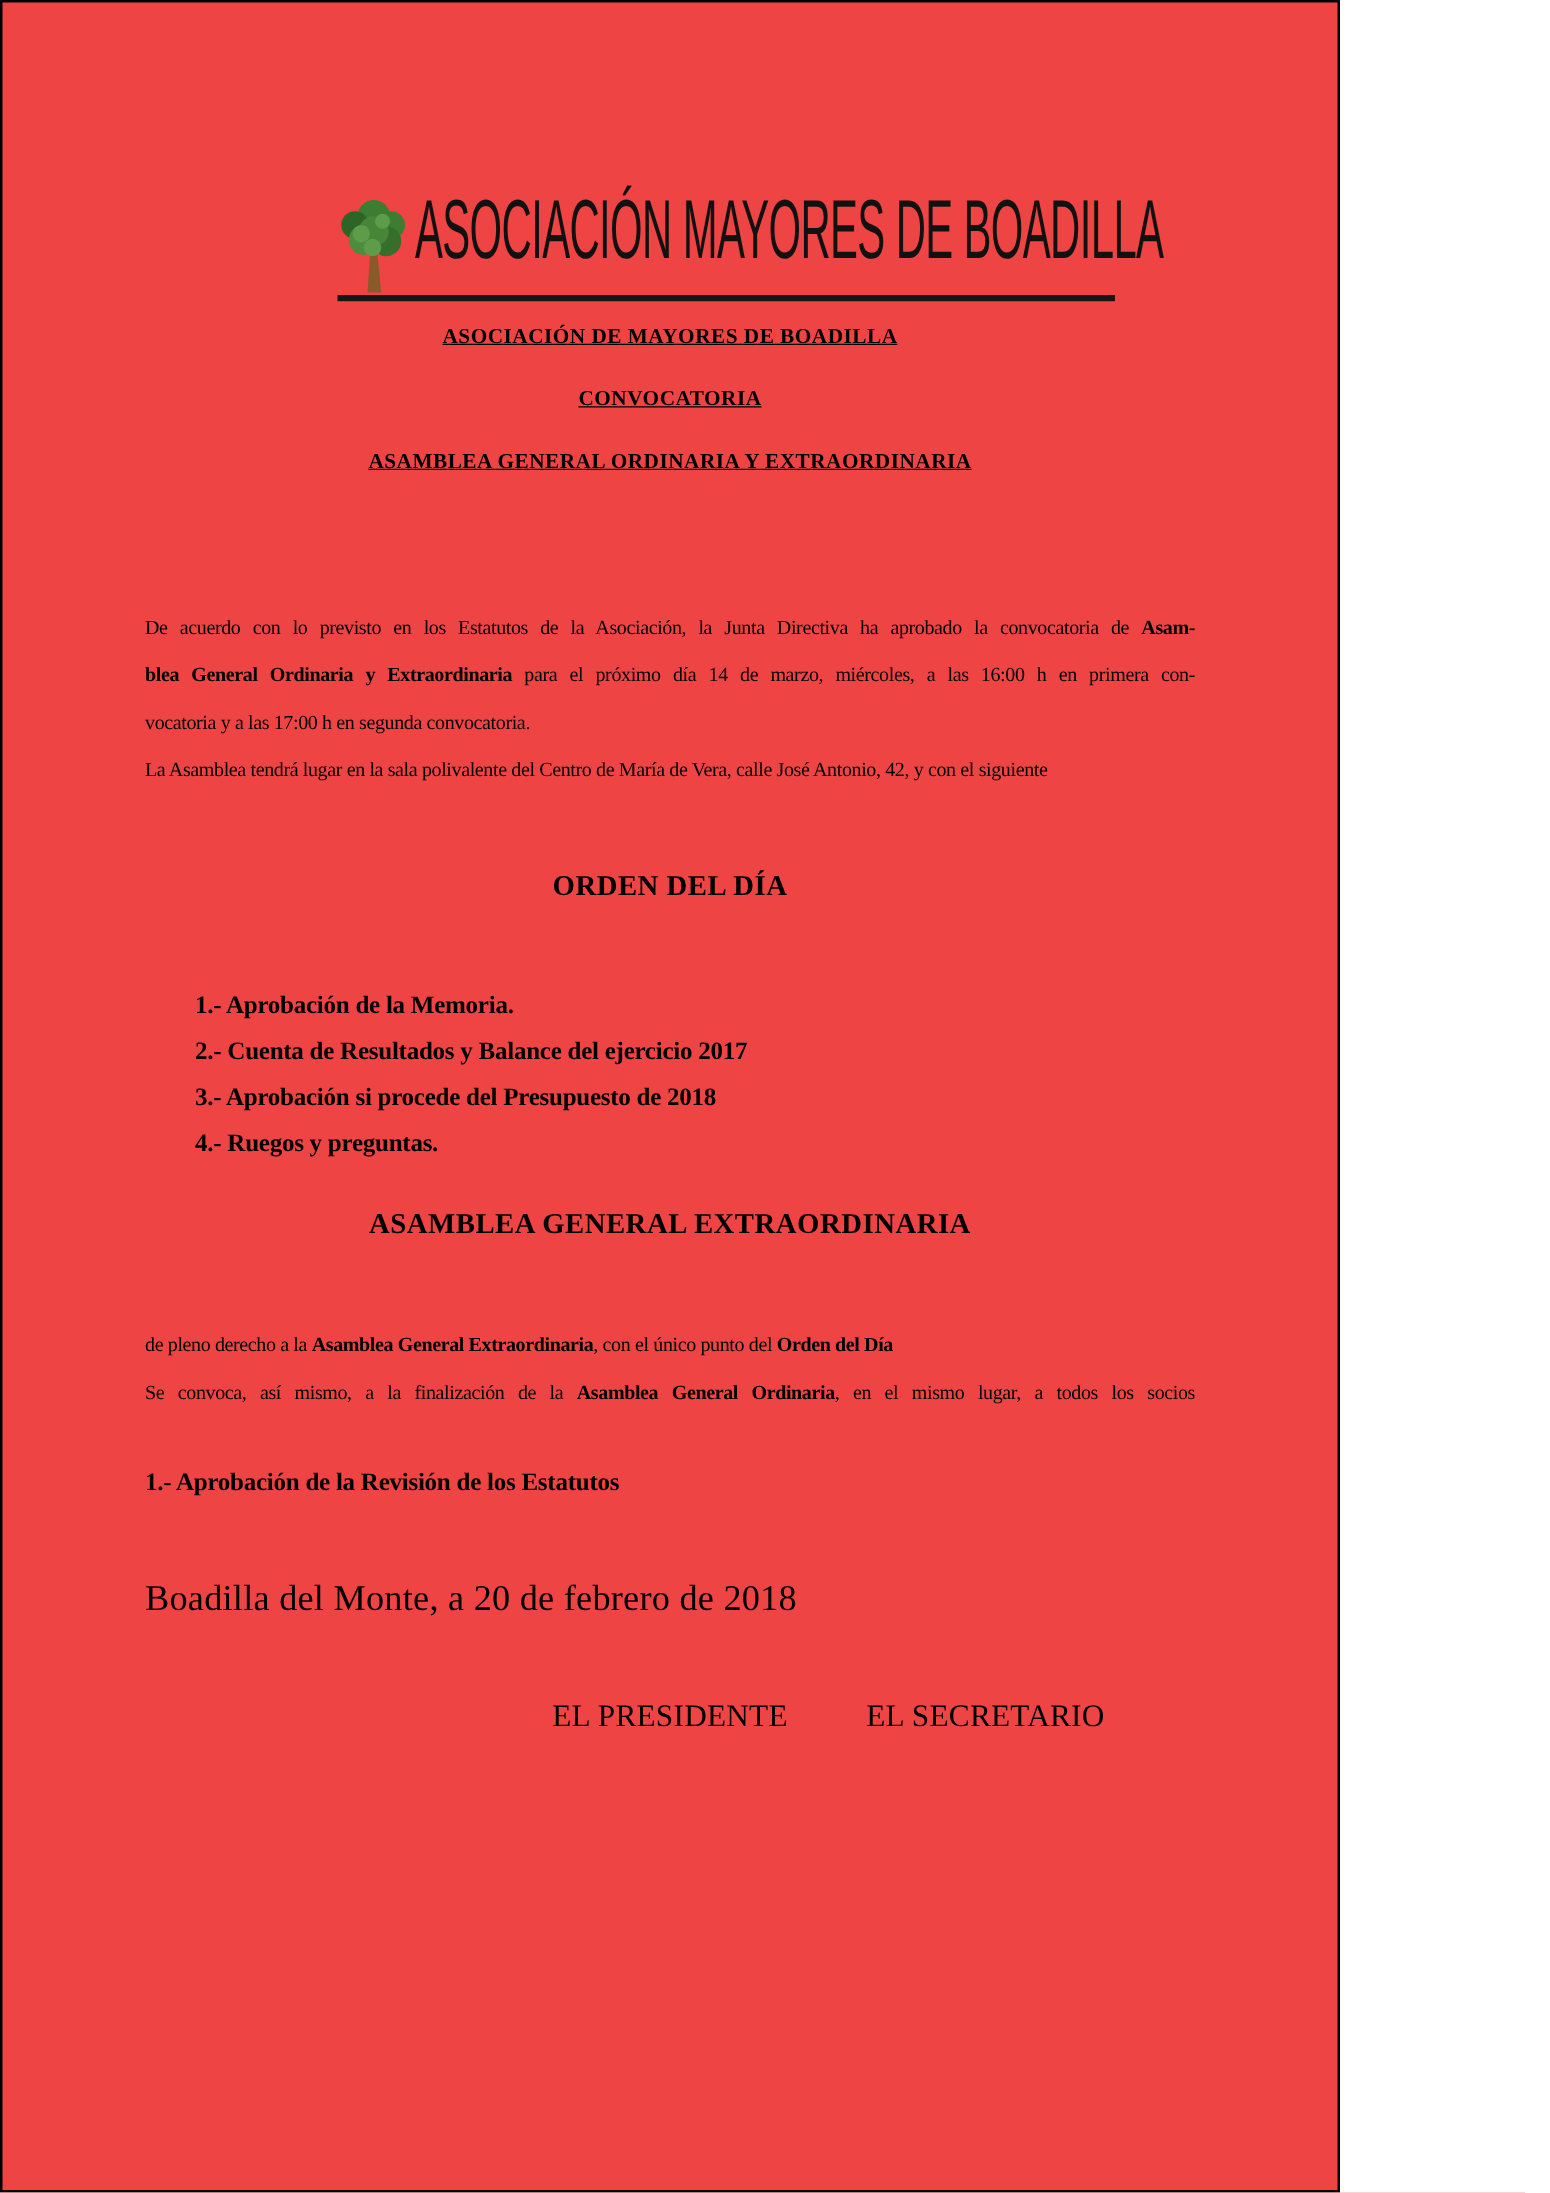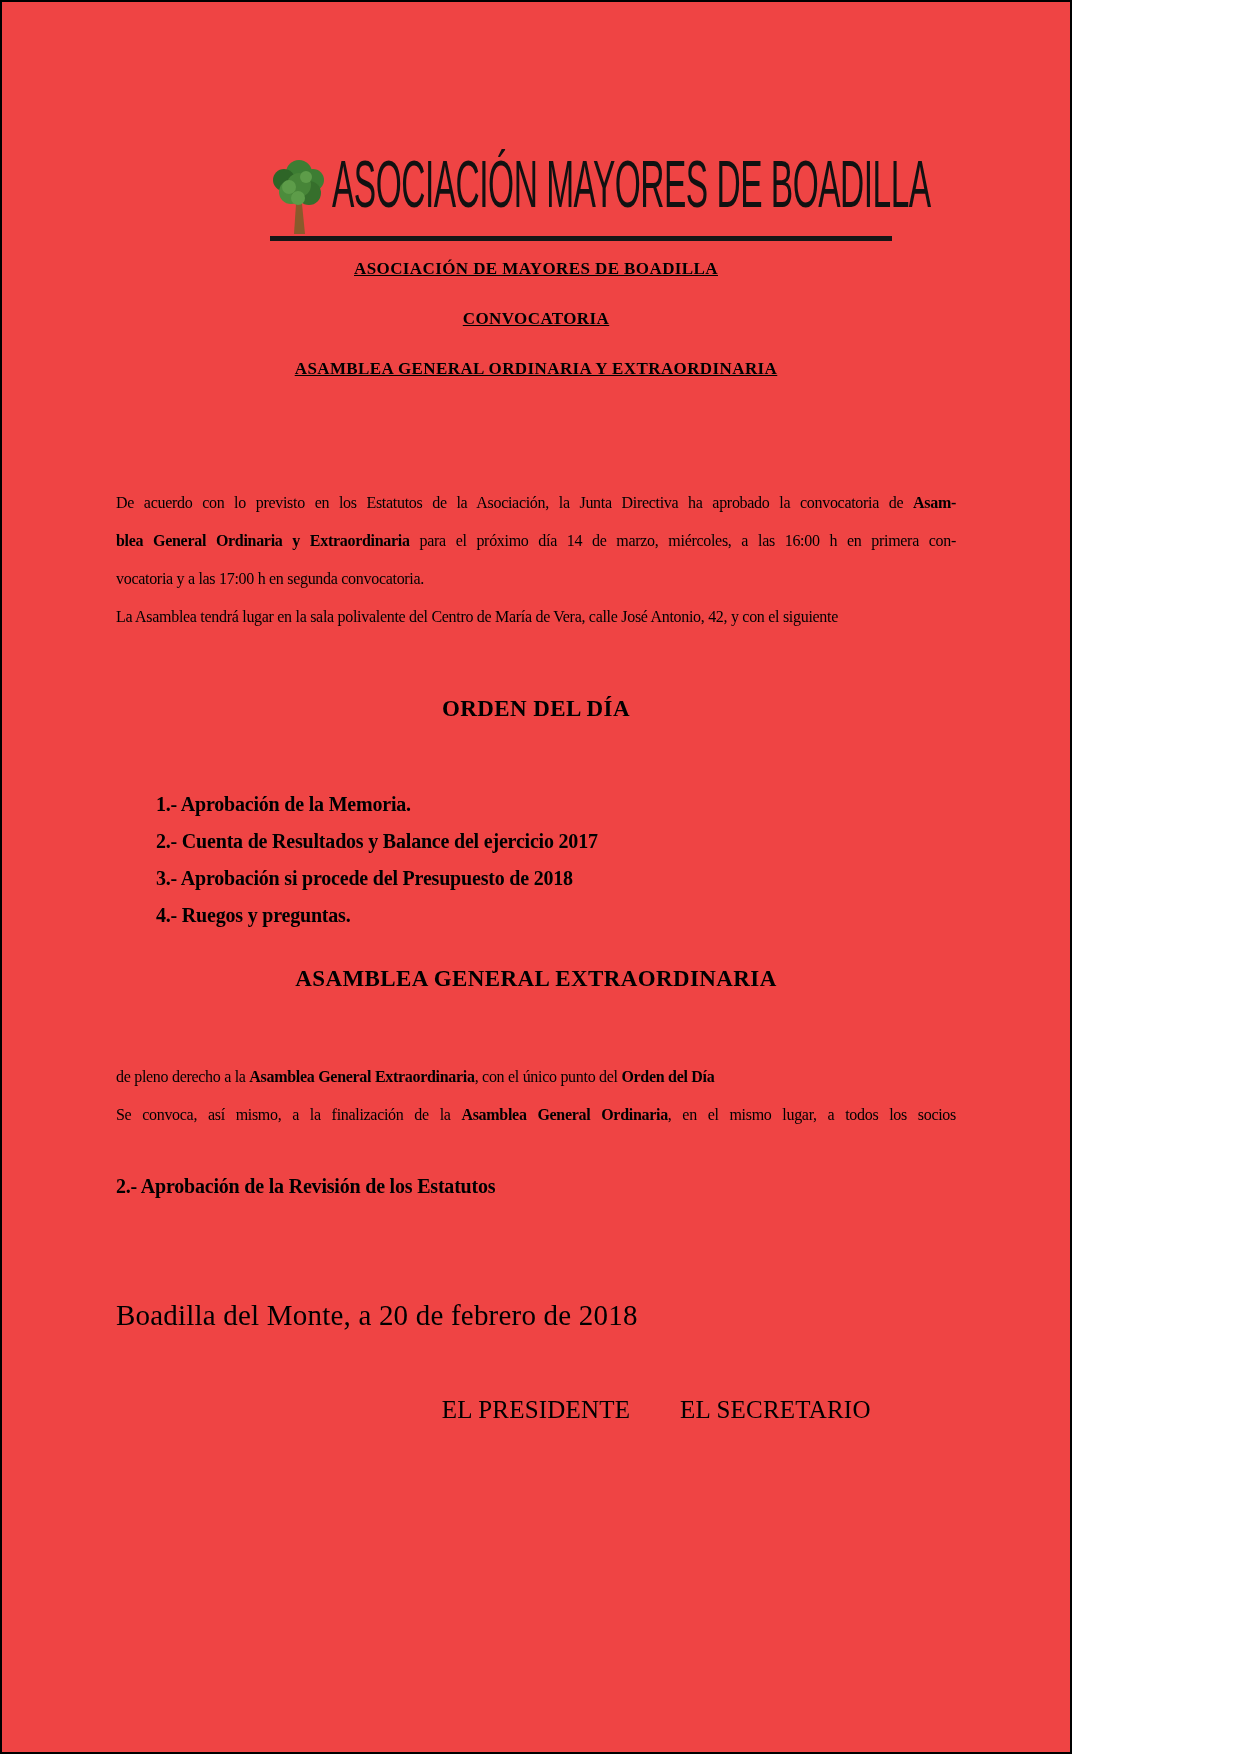--- a/index.html
+++ b/index.html
@@ -70,34 +70,34 @@
     font-size: 20px;
     font-weight: bold;
     line-height: 37px;
     letter-spacing: -0.2px;
   }
   .extra-title { margin-top: 30px; }
   .extra-body { margin-top: 64px; }
   .extra-item { margin-top: 34px; }
 
   .dateline {
-    margin-top: 90px;
+    margin-top: 54px;
     font-size: 29px;
     letter-spacing: 0.2px;
     line-height: 40px;
   }
   .sigs {
     margin-top: 61px;
     position: relative;
     height: 36px;
     font-size: 25px;
     letter-spacing: 0.2px;
     text-align: center;
   }
-  .sig-right { position: absolute; left: 564px; top: 0; }
+  .sig-right { position: absolute; left: 577px; top: 0; }
   b { font-weight: bold; }
 </style>
 </head>
 <body>
 
 <div class="page">
 
   <div class="logo">
     <svg class="tree" width="58" height="78" viewBox="0 0 58 78" aria-hidden="true">
       <path d="M26,46 L32,46 L35,76 L24,76 Z" fill="#8a5a2b"></path>
@@ -135,21 +135,21 @@
       <div class="list-item">2.- Cuenta de Resultados y Balance del ejercicio 2017</div>
       <div class="list-item">3.- Aprobación si procede del Presupuesto de 2018</div>
       <div class="list-item">4.- Ruegos y preguntas.</div>
     </div>
 
     <div class="section-title extra-title">ASAMBLEA GENERAL EXTRAORDINARIA</div>
     <div class="bodyblock extra-body">
         <div class="bline"><span>de pleno derecho a la </span><b>Asamblea General Extraordinaria</b><span>, con el único punto del </span><b>Orden del Día</b></div>
         <div class="bline just"><span>Se convoca, así mismo, a la finalización de la </span><b>Asamblea General Ordinaria</b><span>, en el  mismo lugar, a todos los socios</span></div>
       </div>
-    <div class="list-item extra-item">2.- Aprobación de la Revisión de los Estatutos</div>
+    <div class="list-item extra-item">1.- Aprobación de la Revisión de los Estatutos</div>
 
     <div class="dateline">Boadilla del Monte, a 20 de febrero de 2018</div>
     <div class="sigs">
       <span class="sig-left">EL PRESIDENTE</span>
       <span class="sig-right">EL SECRETARIO</span>
     </div>
 
   </div>
 </div>
 

